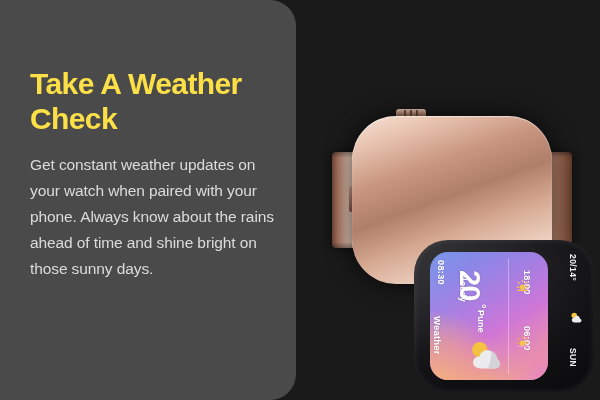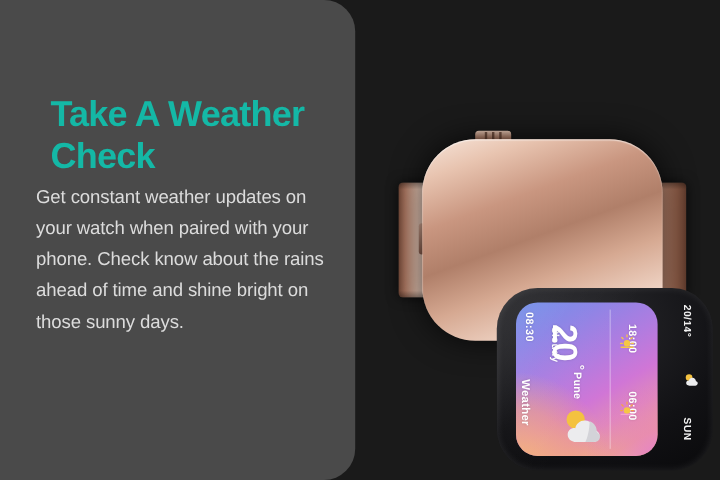--- a/index.html
+++ b/index.html
@@ -32,27 +32,27 @@
     border-top-right-radius: 26px;
     border-bottom-right-radius: 26px;
     box-sizing: border-box;
     padding: 0 26px 0 30px;
   }
   #headline {
     position: absolute;
     left: 30px;
     top: 66px;
     width: 246px;
-    margin: 12px;
+    margin: 0;
     font-family: "Liberation Sans", sans-serif;
     font-weight: bold;
     font-size: 30px;
     line-height: 35px;
     letter-spacing: -0.6px;
-    color: #14b8a6;
+    color: #fde047;
   }
   #bodycopy {
     position: absolute;
     left: 30px;
     top: 152px;
     width: 258px;
     margin: 0;
     font-family: "Liberation Sans", sans-serif;
     font-weight: normal;
     font-size: 15.5px;
@@ -275,21 +275,21 @@
     z-index: 8;
   }
 </style>
 </head>
 <body>
 
 <div id="stage">
 
   <section id="text-panel">
     <h1 id="headline">Take A Weather Check</h1>
-    <p id="bodycopy">Get constant weather updates on your watch when paired with your phone. Check know about the rains ahead of time and shine bright on those sunny days.</p>
+    <p id="bodycopy">Get constant weather updates on your watch when paired with your phone. Always know about the rains ahead of time and shine bright on those sunny days.</p>
   </section>
 
   <section id="watch-scene">
 
     <div class="band" id="band-left"></div>
     <div id="band-left-2"></div>
     <div class="band-lug" id="lug-left"></div>
 
     <div class="band" id="band-right"></div>
     <div class="band-lug" id="lug-right"></div>

